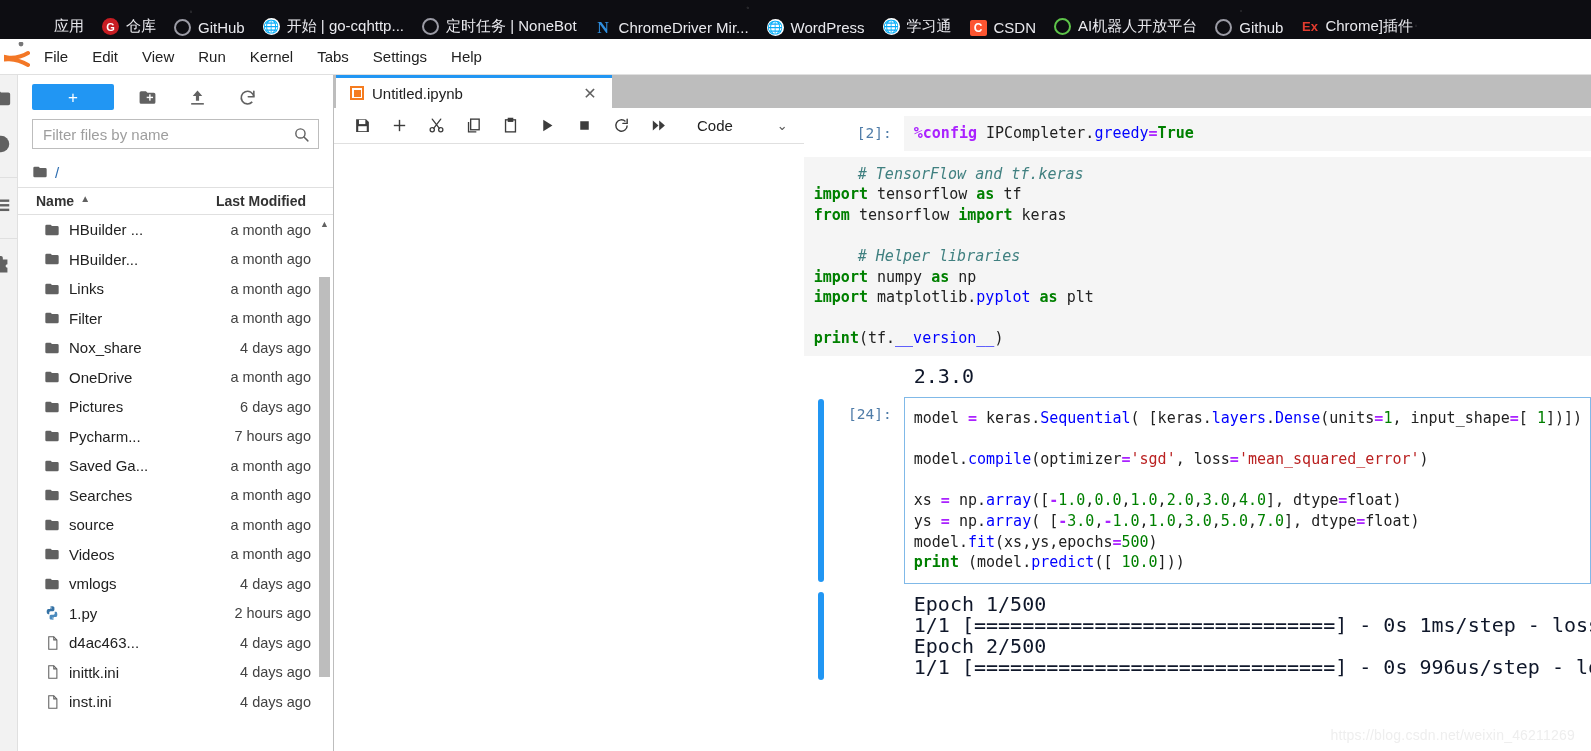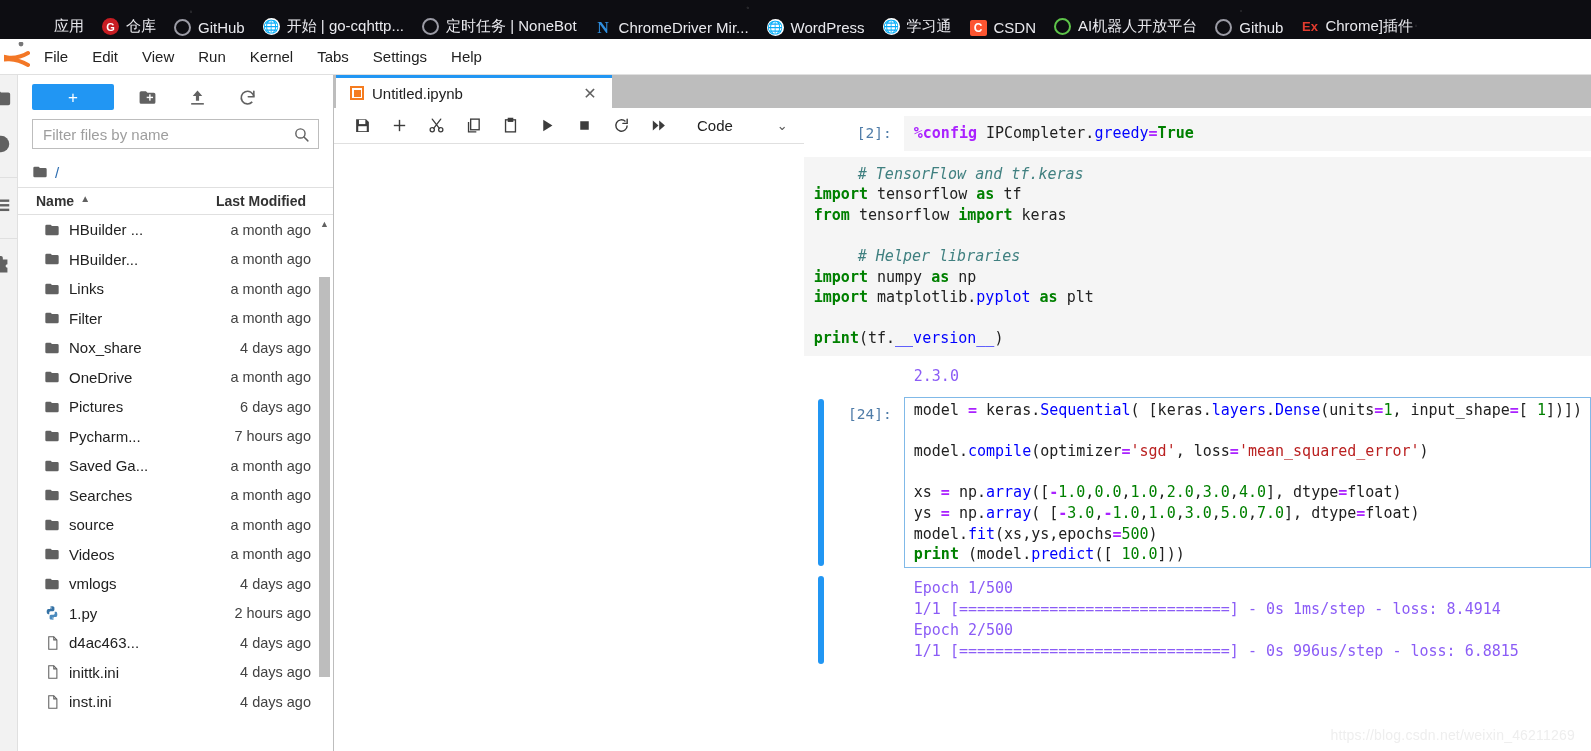--- a/index.html
+++ b/index.html
@@ -319,30 +319,30 @@
     font-family: "DejaVu Sans Mono", monospace;
     font-size: 15px;
     line-height: 20.6px;
     white-space: pre;
     color: #212121;
     overflow: hidden;
   }
   .cell-input.active {
     background: #ffffff;
     border: 1px solid #80b9e8;
-    padding: 2px 9px;
+    padding: 10px 9px;
   }
   .cell-output {
     flex: 1;
     padding: 4px 10px 4px 10px;
     font-family: "DejaVu Sans Mono", monospace;
-    font-size: 15px;
+    font-size: 20px;
     line-height: 21px;
     white-space: pre;
-    color: #8b5cf6;
+    color: #0f172a;
     background: #fff;
     overflow: hidden;
   }
 
   
   .tk-kw { color:#008000; font-weight:bold; }
   .tk-cm { color:#408080; font-style: italic; margin-left: 44px; }
   .tk-str{ color:#ba2121; }
   .tk-num{ color:#008000; }
   .tk-op { color:#aa22ff; font-weight:bold; }

